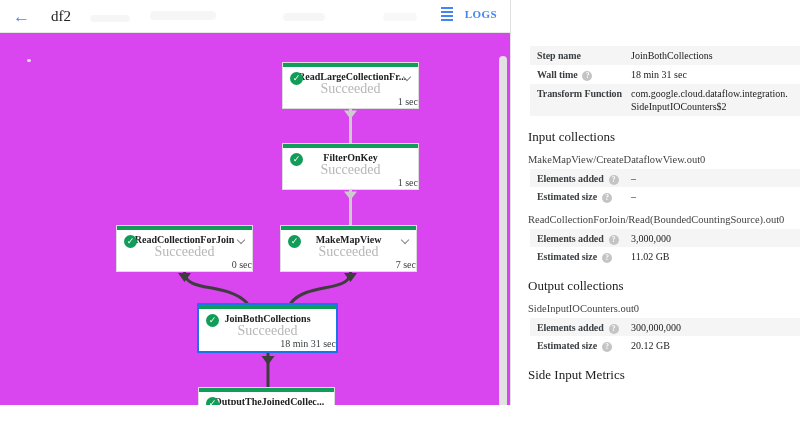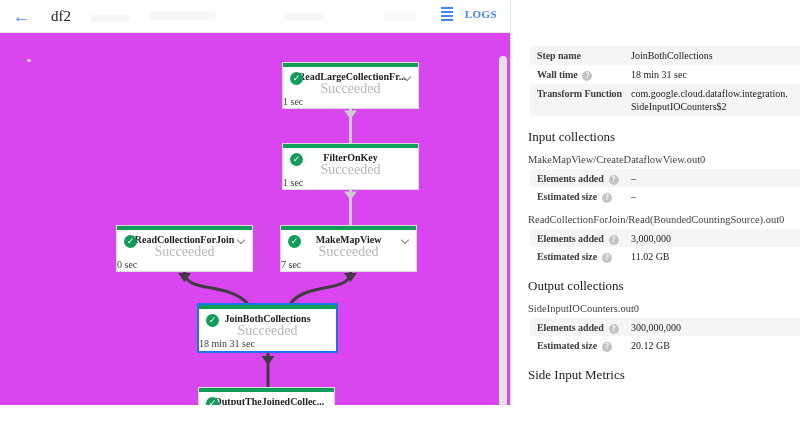--- a/index.html
+++ b/index.html
@@ -31,21 +31,21 @@
   
   .canvas-dot { position: absolute; left: 27px; top: 59px; width: 4px; height: 3px;
     background: #dcdcdc; border-radius: 2px; }
   .edges { position: absolute; left: 0; top: 0; pointer-events: none; }
   .node { position: absolute; width: 137px; height: 47px; background: #fff;
     border: 1px solid #dcdcdc; cursor: pointer; }
   .node-bar { height: 4px; background: #0f9d58; }
   .node-title { margin-top: 3px; padding: 0 15px; text-align: center; font-size: 10px;
     font-weight: 700; color: #212121; line-height: 13px; white-space: nowrap; overflow: hidden; }
   .node-status { text-align: center; font-size: 14px; color: #b7b7b7; line-height: 12px; }
-  .node-time { text-align: left; font-size: 10px; color: #3c4043; line-height: 13px; }
+  .node-time { text-align: right; font-size: 10px; color: #3c4043; line-height: 13px; }
   .check-icon { position: absolute; left: 7px; top: 9px; width: 13px; height: 13px;
     border-radius: 50%; background: #0f9d58; color: #fff; font-size: 9px; line-height: 13px;
     text-align: center; }
   .check-icon::after { content: "✓"; }
   .chevron-icon { position: absolute; right: 8px; top: 11px; width: 6px; height: 6px;
     border-right: 1.5px solid #80868b; border-bottom: 1.5px solid #80868b;
     transform: rotate(45deg); cursor: pointer; }
   .node.selected { border: 2px solid #1a73e8; width: 141px; height: 50px; }
   .graph-scrollbar { position: absolute; left: 499px; top: 56px; width: 8px; height: 381px;
     background: #e2e2e2; border-radius: 4px 4px 0 0; cursor: pointer; }

